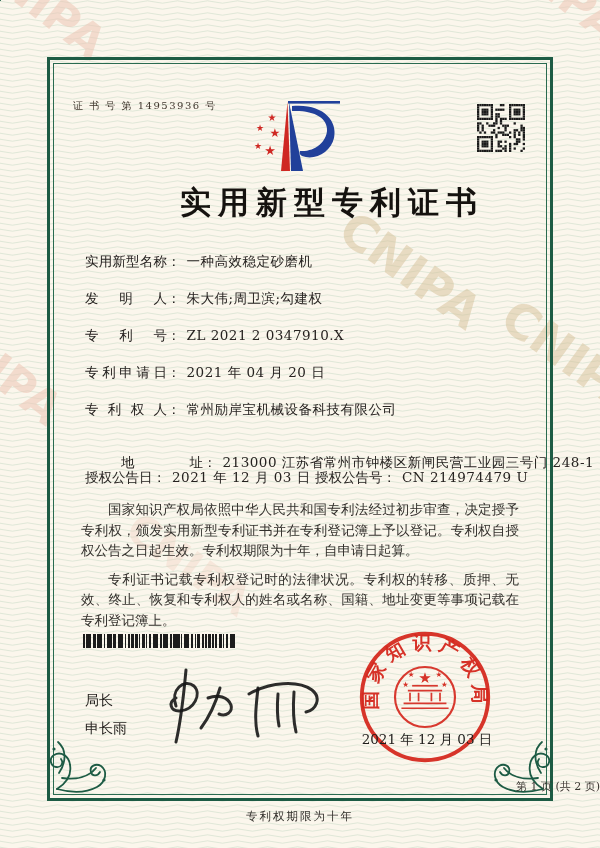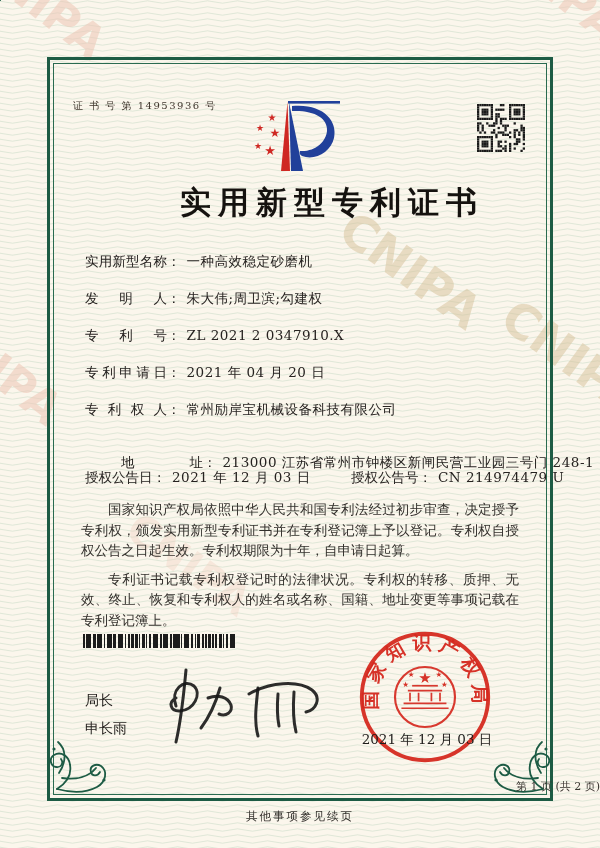--- a/index.html
+++ b/index.html
@@ -39,21 +39,21 @@
     text-align:center; font-size:31px; font-weight:bold; letter-spacing:7px; color:#15120f;padding-left:32px;
   }
   
   .row{position:absolute; left:85px; z-index:4; font-size:13.5px; white-space:nowrap; color:#262220;}
   .flabel{display:inline-block; width:82px; text-align:justify; text-align-last:justify; vertical-align:top;}
   .colon{display:inline-block; vertical-align:top;}
   .fvalue{display:inline-block; margin-left:6px; vertical-align:top; letter-spacing:0.5px;}
   .r1{top:253px;} .r2{top:290px;} .r3{top:327px;} .r4{top:364px;} .r5{top:401px;} .r6{top:454px;margin-left:36px;}
   .grant{top:469px;}
   .grant .flabel{width:auto; text-align:left; text-align-last:auto;}
-  .grant .g2{margin-left:36px;}
+  .grant .g2{}
   
   .body-text{
     position:absolute; left:73px; top:491px; width:454px; z-index:4;
     font-size:13.5px; line-height:20.5px; text-align:justify; color:#33302c;
   }
   .body-text p{margin:8px; text-indent:2em;}
   
   .barcode{
     position:absolute; left:83px; top:634px; width:153px; height:14px; z-index:4;
     background:
@@ -524,15 +524,15 @@
         <path d="M76,66 L76,74" fill="none" stroke="#d5281e" stroke-width="1.6" opacity="0.92"></path>
         <path d="M84,66 L84,74" fill="none" stroke="#d5281e" stroke-width="1.6" opacity="0.92"></path>
         <path d="M50,76 L90,76" fill="none" stroke="#d5281e" stroke-width="1.6" opacity="0.92"></path>
         <path d="M48,80.5 L92,80.5" fill="none" stroke="#d5281e" stroke-width="1.6" opacity="0.92"></path>
       </g>
   </svg>
 
   <div class="seal-date">2021 年 12 月 03 日</div>
 
   <div class="page-number">第 1 页 (共 2 页)</div>
-  <div class="continuation-note">其他事项参见续页</div>
+  <div class="continuation-note">专利权期限为十年</div>
 
 </div>
 
 </body></html>

